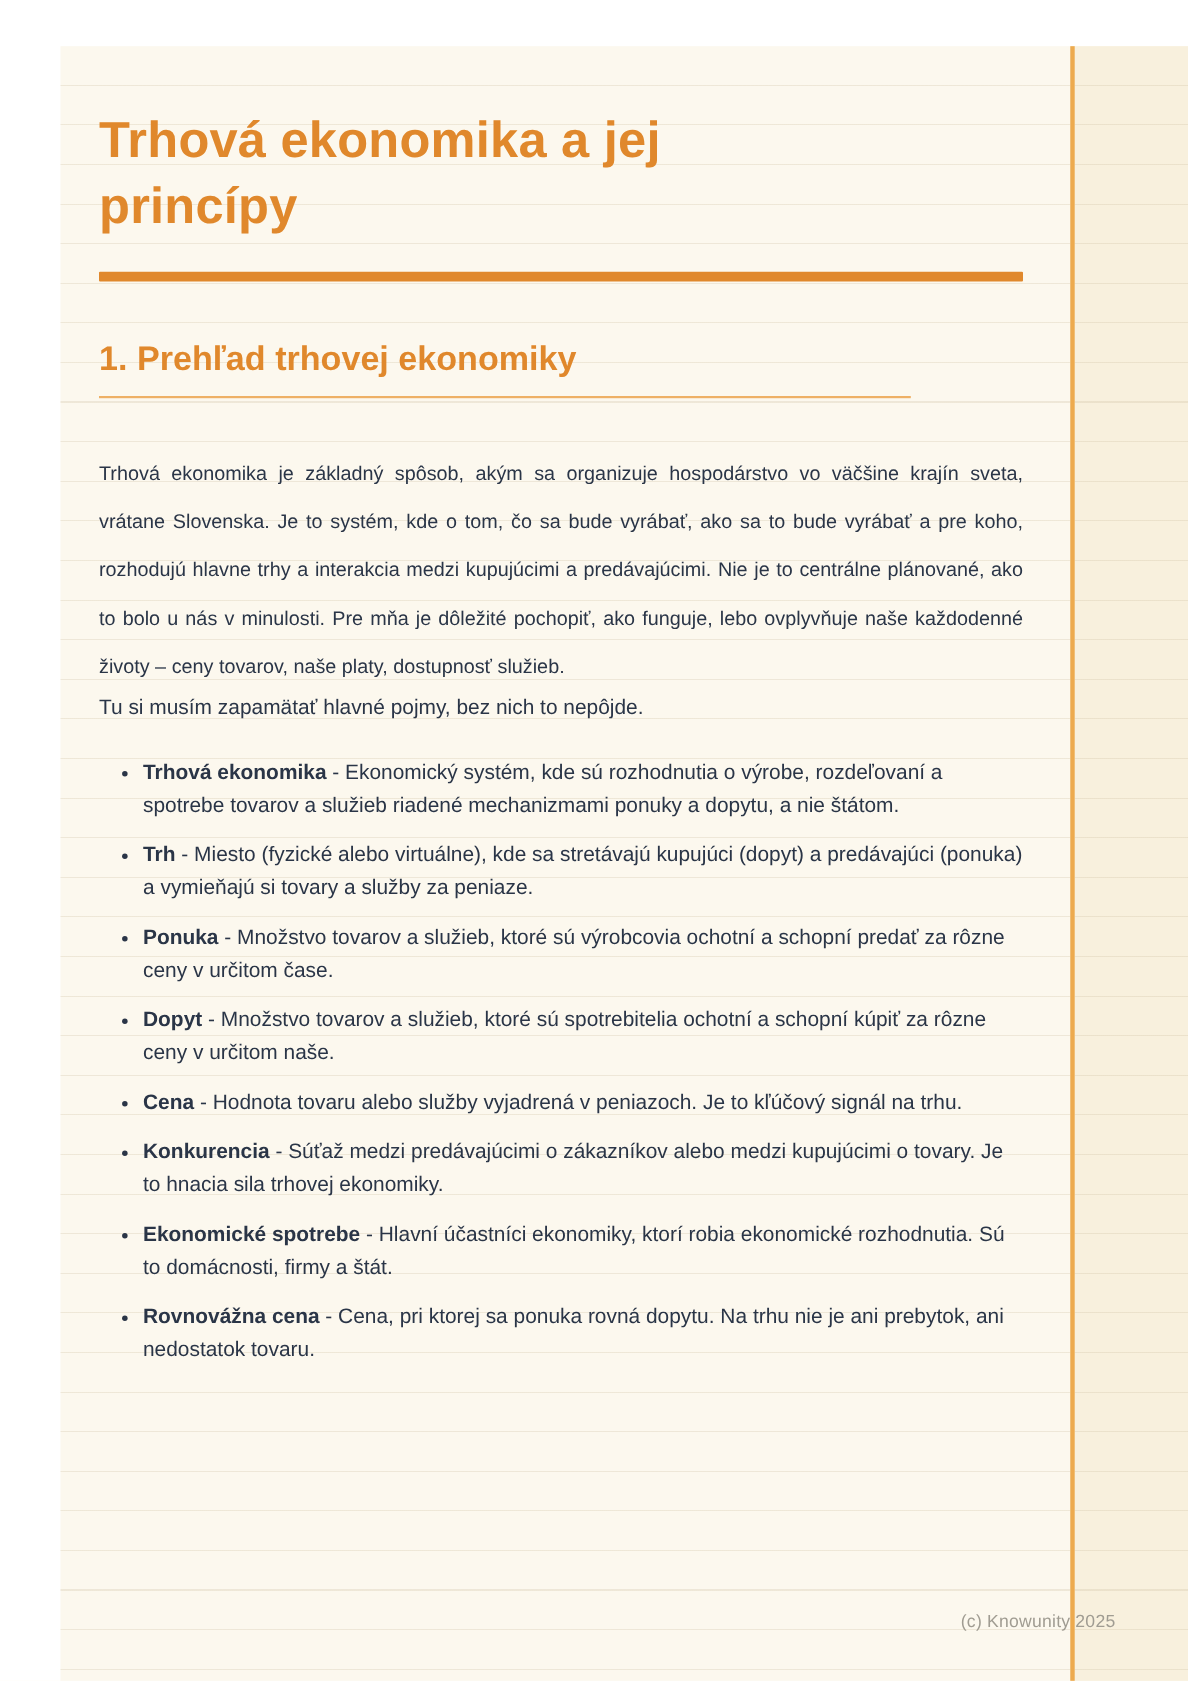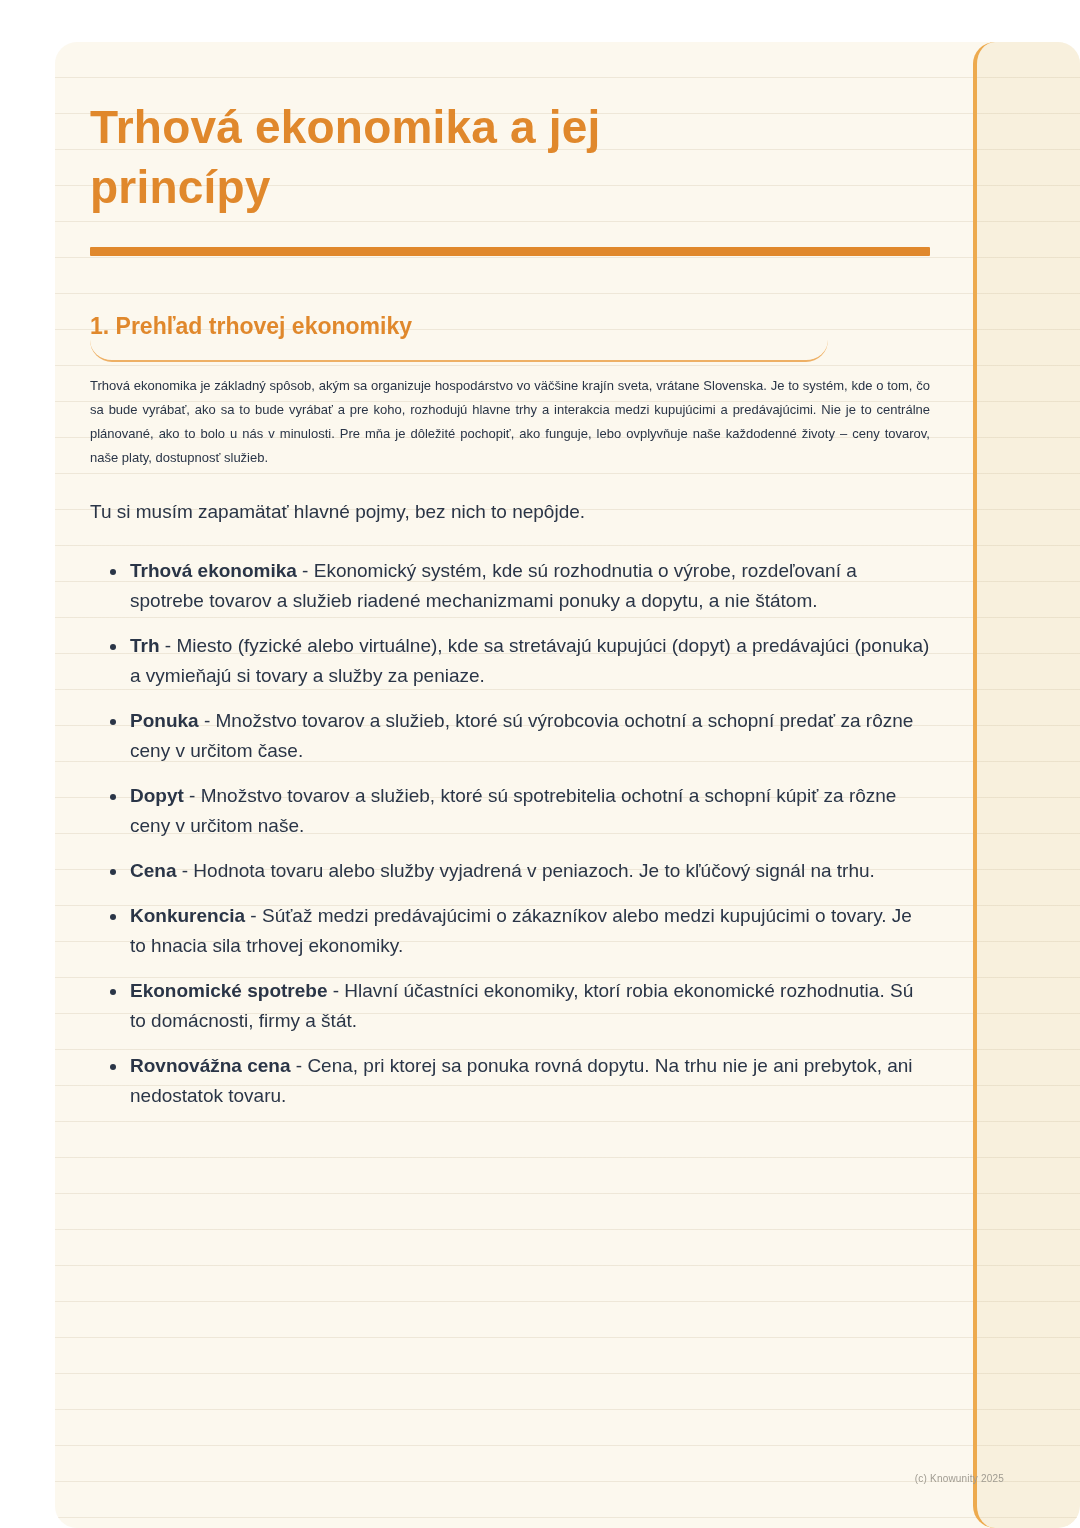--- a/index.html
+++ b/index.html
@@ -1,15 +1,15 @@
 <!DOCTYPE html>
 <html><head>
 <meta charset="utf-8">
 <style>
-  * { margin: 0; padding: 0; box-sizing: border-box; border-radius: 22px; }
+  * { margin: 0; padding: 0; box-sizing: border-box; }
   html, body { width: 1080px; height: 1528px; }
   body {
     background: #ffffff;
     font-family: "Liberation Sans", sans-serif;
     position: relative;
     overflow: hidden;
   }
   .paper {
     position: absolute;
     left: 55px; top: 42px; right: 0; bottom: 0;
@@ -51,59 +51,58 @@
   .title-rule {
     margin-top: 30px;
     height: 9px;
     width: 840px;
     background: #e0882c;
     border-radius: 1px;
   }
   h2.section-heading {
     margin-top: 52px;
     color: #e0882c;
-    font-size: 23px;
+    font-size: 31px;
     font-weight: 800;
     line-height: 36px;
     padding-bottom: 16px;
     border-bottom: 2px solid #eeb065;
     margin-right: 102px;
   }
   h2.section-heading.second { margin-top: 54px; }
   p.body-paragraph {
-    margin-top: 12px;
-    font-size: 13px;
-    line-height: 24px;
+    margin-top: 46px;
+    font-size: 18px;
+    line-height: 44px;
     color: #2a3547;
     text-align: justify;
   }
   p.intro-line {
-    margin-top: 26px;
     font-size: 19px;
     line-height: 32px;
     color: #2a3547;
   }
   ul.terms {
     margin-top: 28px;
     padding-left: 38px;
     list-style: disc;
     color: #2a3547;
   }
   ul.terms li {
     font-size: 19px;
     line-height: 30px;
     margin-bottom: 15px;
     padding-left: 2px;
   }
   ul.terms li strong { font-weight: bold; }
   .footer-note {
     position: absolute;
-    right: 76px;
+    right: 66px;
     bottom: 44px;
-    font-size: 10px;
+    font-size: 16px;
     color: #a09c92;
     z-index: 3;
     letter-spacing: 0.2px;
   }
 </style>
 </head>
 <body>
 
 <div class="paper">
   <div class="margin-strip"></div>

